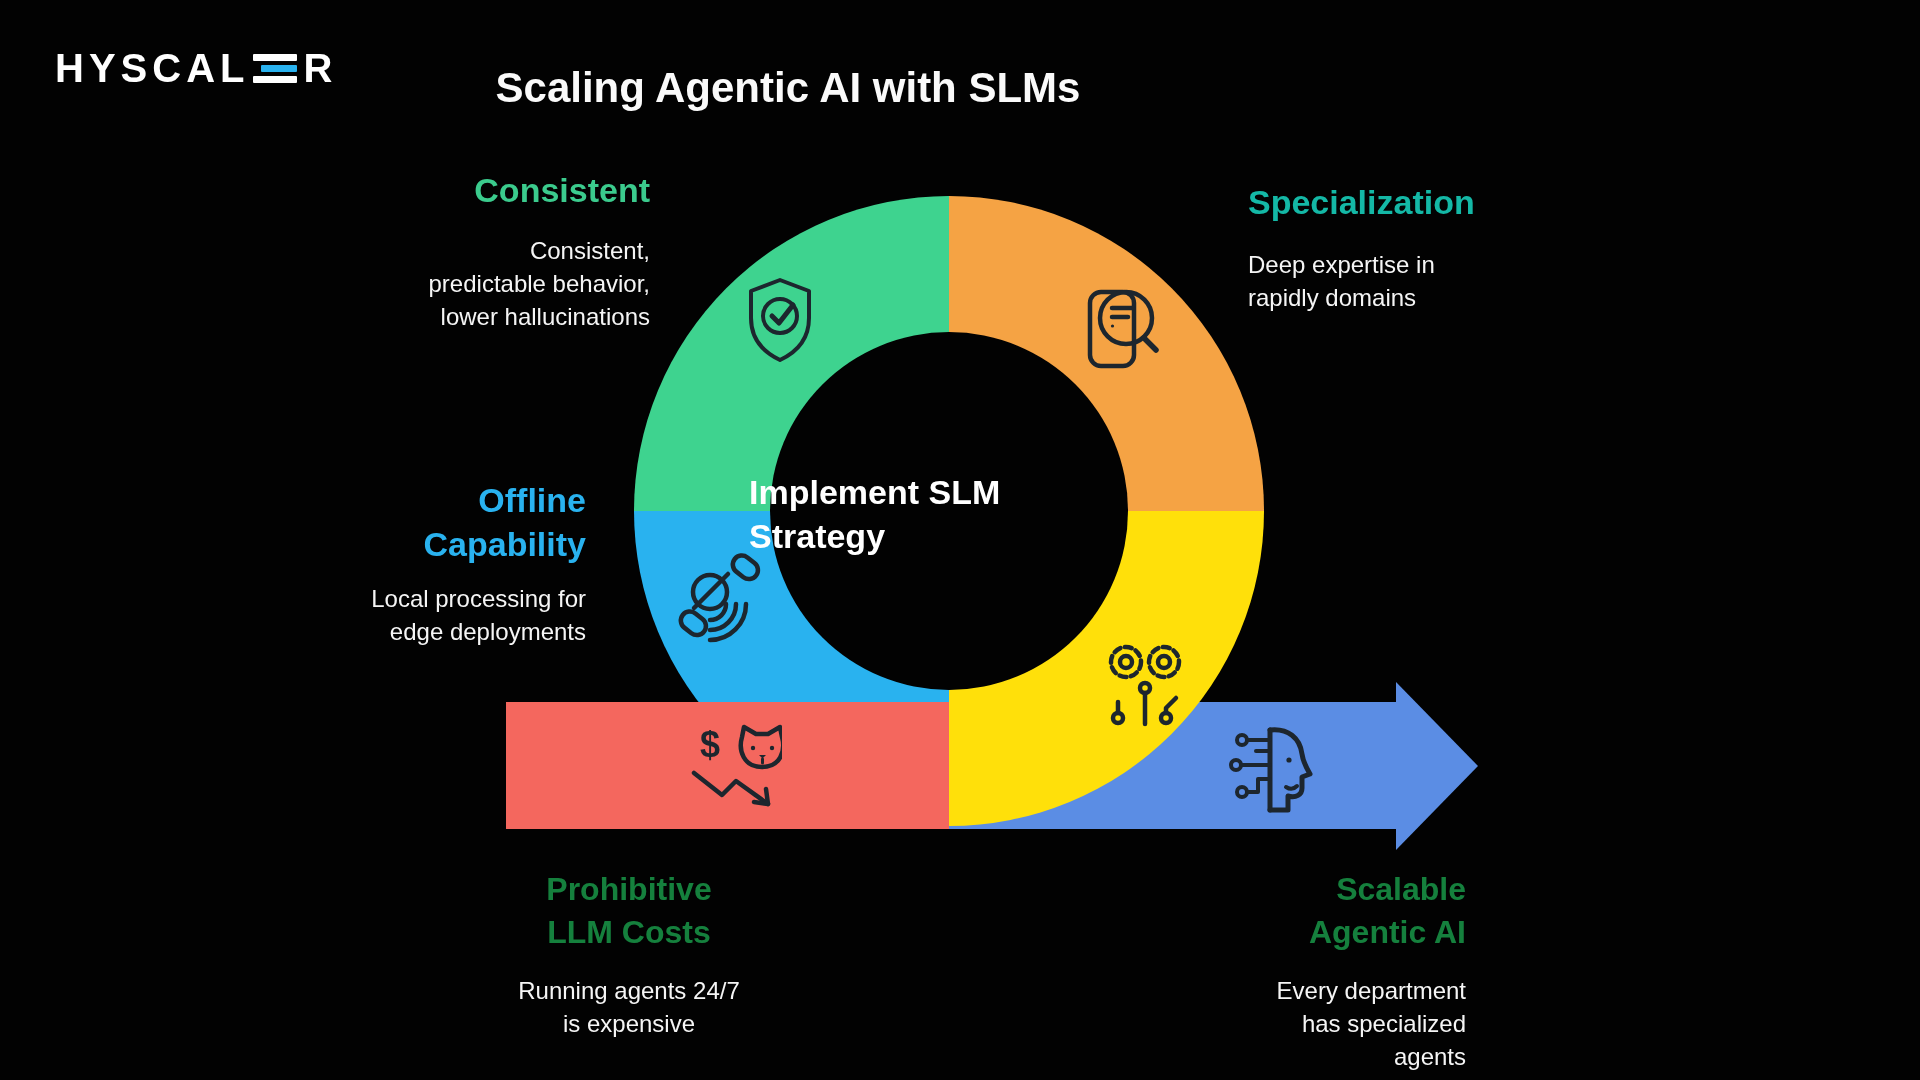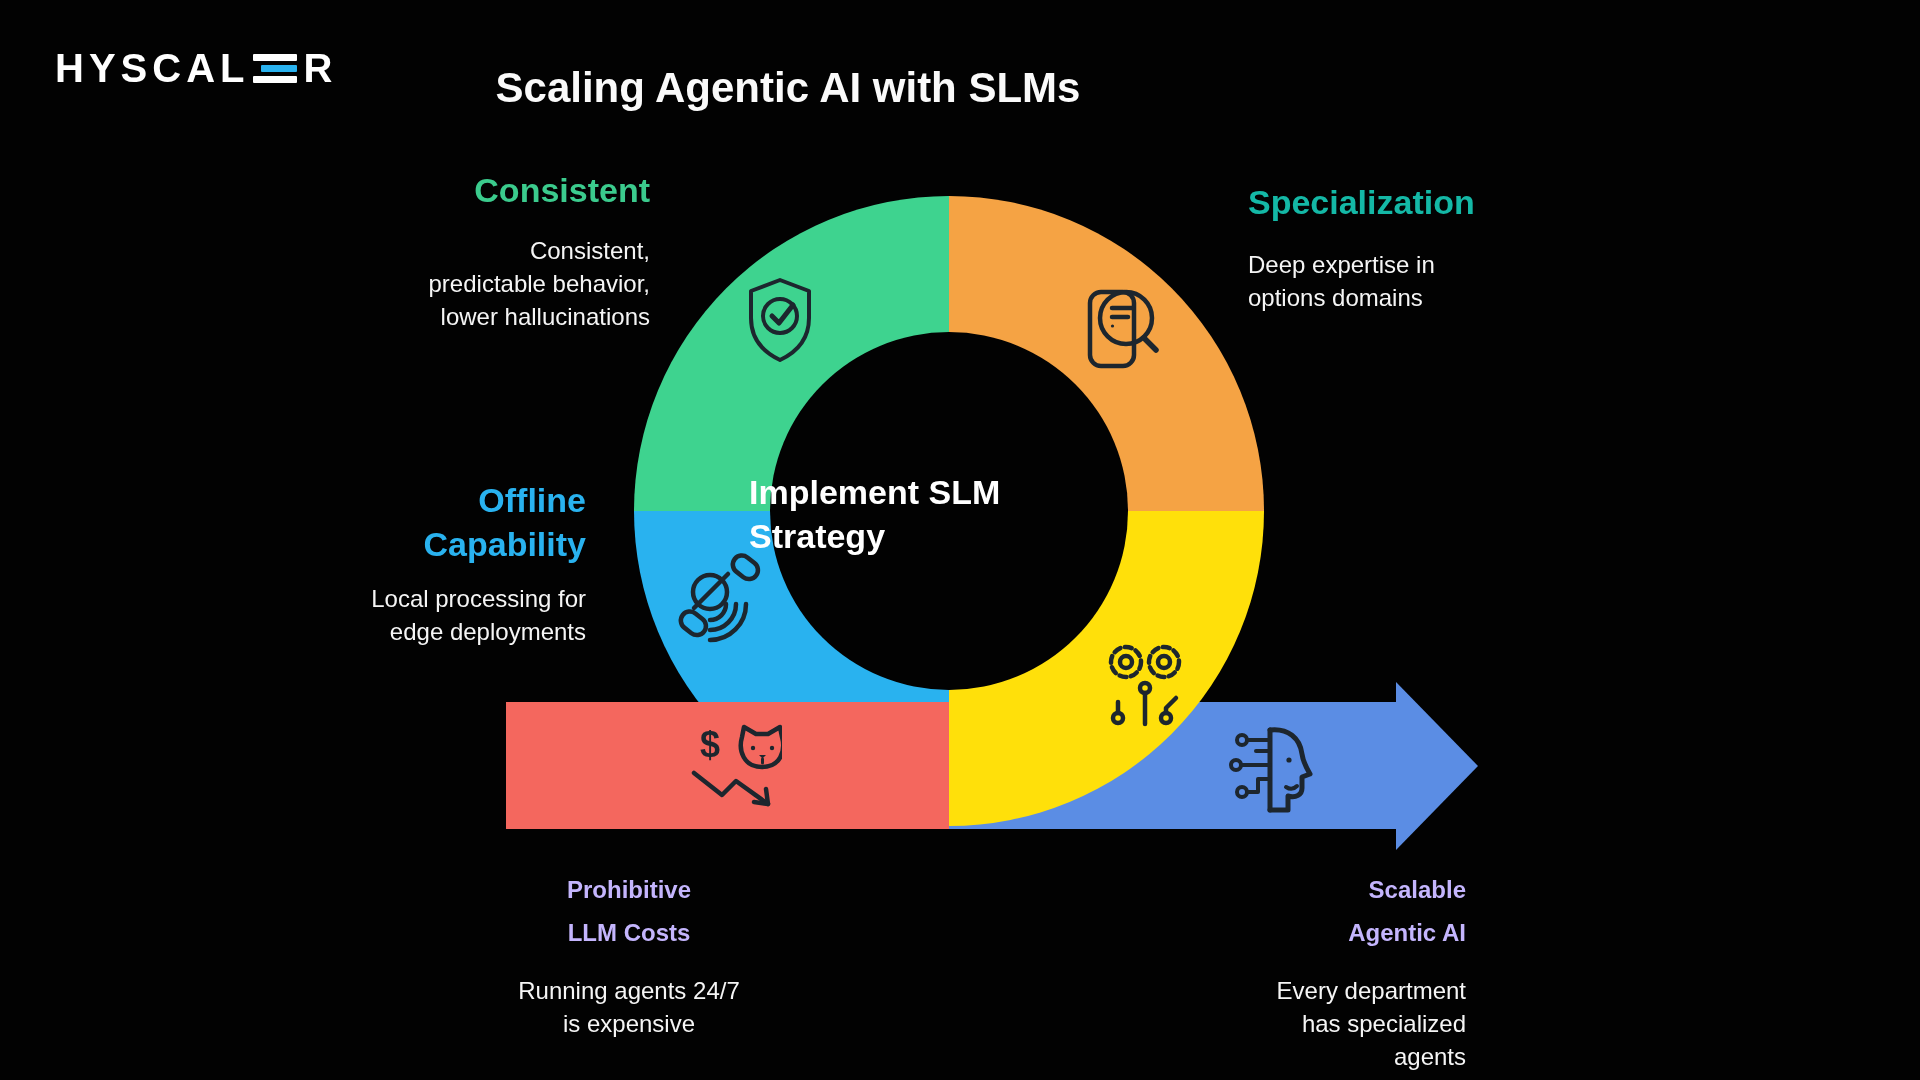--- a/index.html
+++ b/index.html
@@ -44,21 +44,21 @@
   .sec h2{margin:0;font-size:34px;font-weight:bold;line-height:44px;}
   .sec p{margin:0;font-size:24px;line-height:33px;color:#f5f5f5;}
   .sec-reliability{right:1270px;top:168px;text-align:right;}
   .sec-reliability h2{color:#3bcb8d;margin-bottom:22px;}
   .sec-specialization{left:1248px;top:180px;text-align:left;}
   .sec-specialization h2{color:#14b8a6;margin-bottom:24px;}
   .sec-offline{right:1334px;top:478px;text-align:right;}
   .sec-offline h2{color:#29b2ef;margin-bottom:16px;}
   .sec-cognitive{left:1314px;top:461px;text-align:left;}
   .sec-cognitive h2{color:#ffdf0a;margin-bottom:14px;}
-  .sec-bottom h2{font-size:24px;line-height:43px;color:#c4b5fd;margin-bottom:20px;}
+  .sec-bottom h2{font-size:32px;line-height:43px;color:#15803d;margin-bottom:20px;}
   .sec-costs{left:429px;top:868px;width:400px;text-align:center;}
   .sec-scalable{left:1066px;top:868px;width:400px;text-align:right;}
 
   
   .ic{position:absolute;z-index:5;}
   .ic svg{display:block;}
   .ic-shield{left:745px;top:276px;}
   .ic-doc{left:1076px;top:280px;}
   .ic-sat{left:676px;top:552px;}
   .ic-gears{left:1100px;top:638px;}
@@ -93,21 +93,21 @@
   <div class="sec sec-reliability">
     <h2>Consistent</h2>
     <p class="pre">Consistent,
 predictable behavior,
 lower hallucinations</p>
   </div>
 
   <div class="sec sec-specialization">
     <h2>Specialization</h2>
     <p class="pre">Deep expertise in
-options domains</p>
+rapidly domains</p>
   </div>
 
   <div class="sec sec-offline">
     <h2 class="pre">Offline
 Capability</h2>
     <p class="pre">Local processing for
 edge deployments</p>
   </div>
 
 

